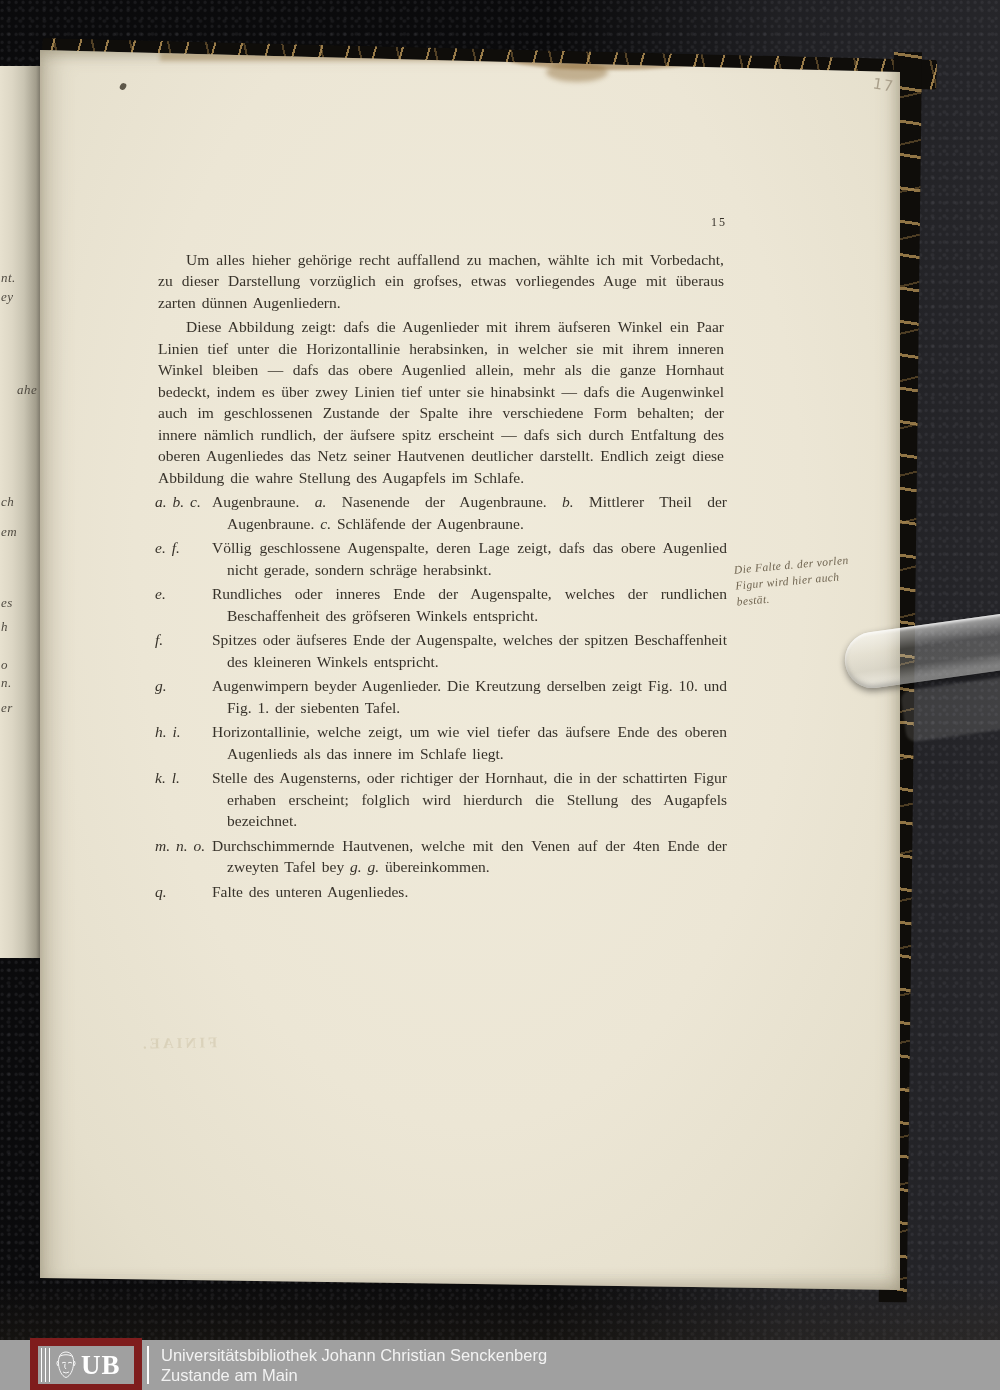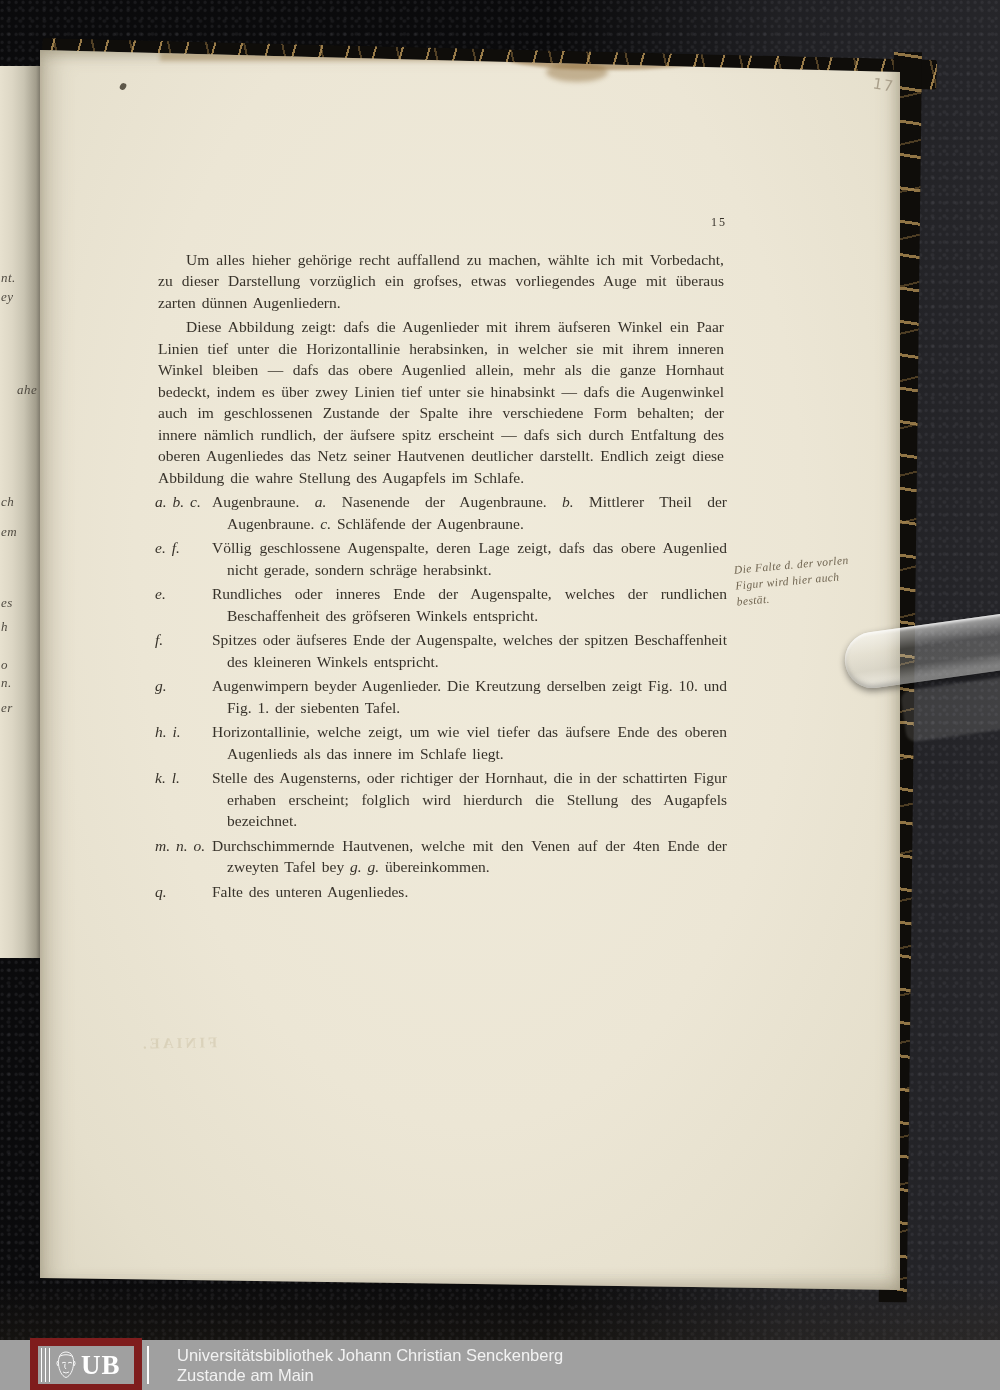--- a/index.html
+++ b/index.html
@@ -89,21 +89,21 @@
     background:#a0a0a0;display:flex;align-items:center;
     font-family:"Liberation Sans","DejaVu Sans",sans-serif;}
   .logo-box{margin-left:30px;width:96px;height:38px;border:8px solid #7f1d1d;
     display:flex;align-items:center;flex-shrink:0;}
   .logo-lines{display:flex;gap:3px;margin-left:3px;height:34px;}
   .logo-lines i{display:block;width:1px;height:100%;background:#ffffff;}
   .logo-face{margin-left:3px;flex-shrink:0;}
   .logo-ub{color:#ffffff;font-family:"Liberation Serif",serif;font-weight:bold;
     font-size:27px;letter-spacing:1px;margin-left:2px;line-height:1;}
   .footer-sep{width:2px;height:38px;background:#ffffff;margin-left:5px;}
-  .footer-text{margin-left:28px;color:#f2f2f2;font-size:16.5px;line-height:20px;}
+  .footer-text{margin-left:12px;color:#f2f2f2;font-size:16.5px;line-height:20px;}
 </style>
 </head>
 <body>
 
 <div class="scene">
 
   <div class="facing-page">
     <div id="fragments">
         <span class="edge-fragment" style="top: 204px;">nt.</span>
         <span class="edge-fragment" style="top: 223px; text-align: center;">ey</span>

